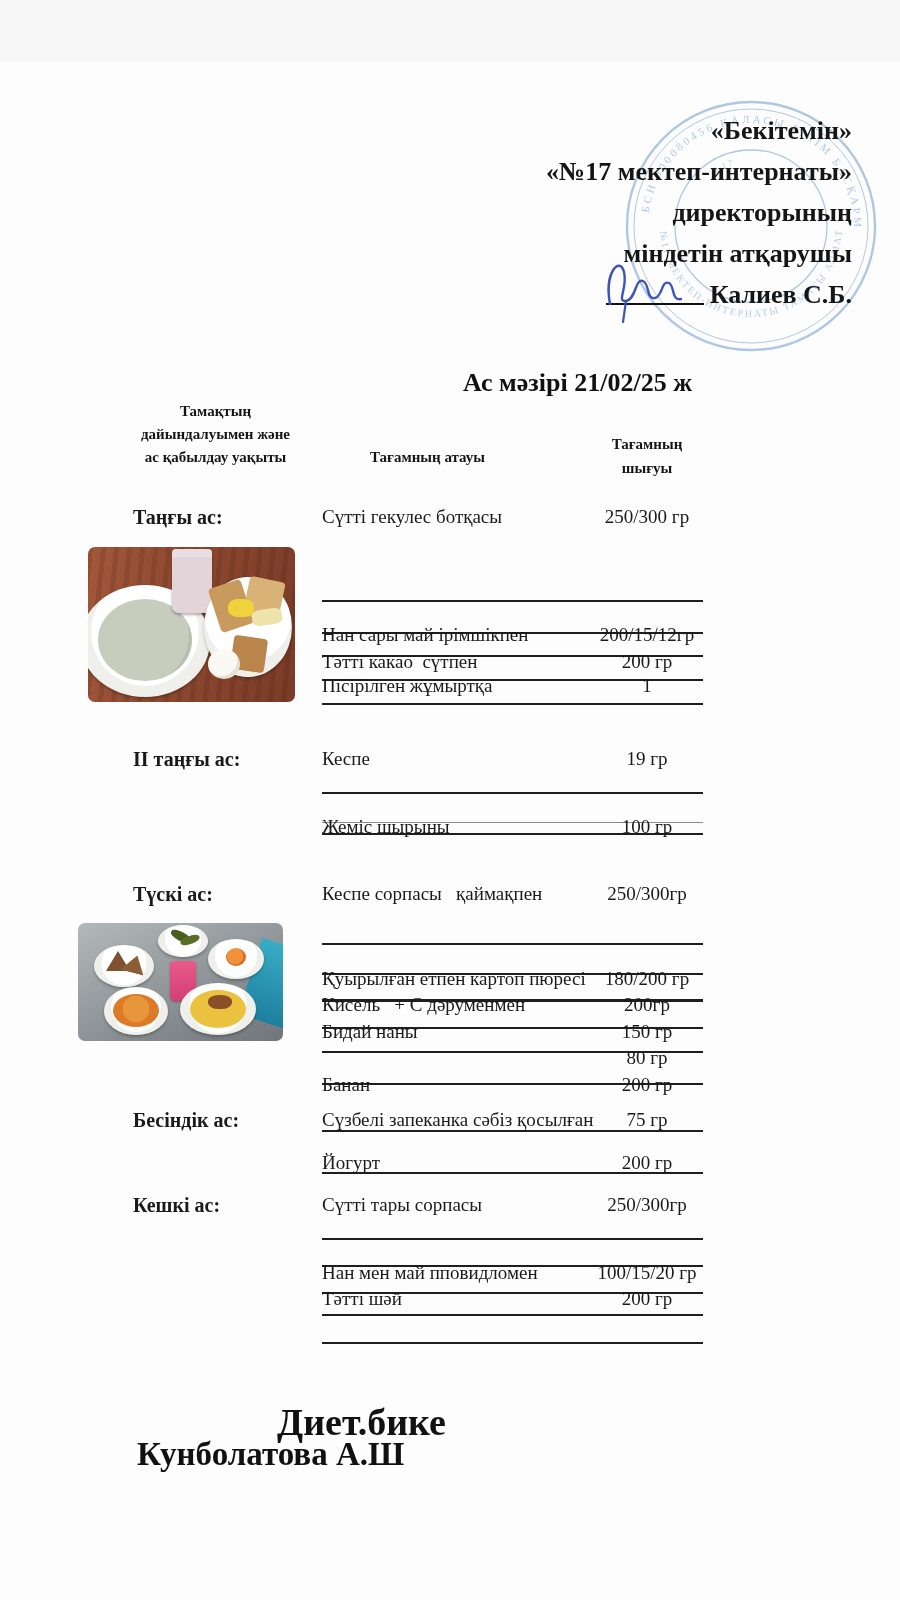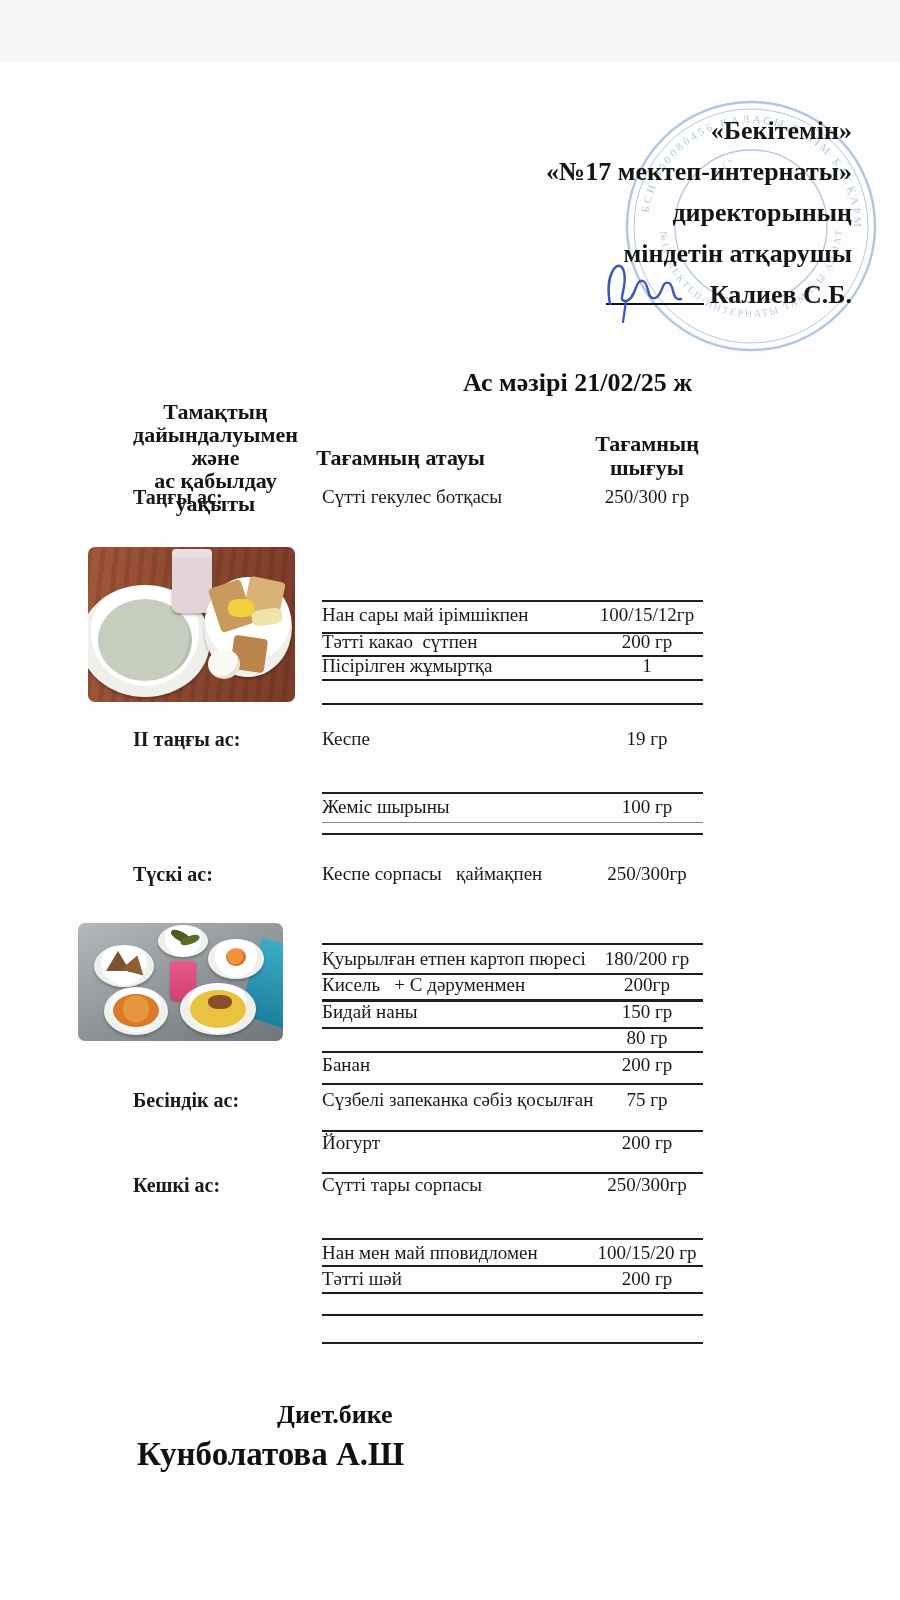--- a/index.html
+++ b/index.html
@@ -15,46 +15,46 @@
   
   #approval{
     position:absolute;top:110px;right:48px;width:420px;
     text-align:right;font-weight:bold;font-size:26px;line-height:41px;color:#151515;
   }
   #sig-underline{position:absolute;left:606px;top:303px;width:98px;height:0;border-bottom:2.5px solid #111;}
   #signature-svg{position:absolute;left:596px;top:250px;width:118px;height:75px;}
   
   #doc-title{position:absolute;left:192px;top:368px;width:500px;text-align:right;
     font-size:26px;font-weight:bold;color:#111;}
-  .hdr{position:absolute;font-weight:bold;font-size:22px;color:#151515;text-align:center;line-height:23px;}
+  .hdr{position:absolute;font-weight:bold;font-size:15px;color:#151515;text-align:center;line-height:23px;}
   #hdr-col1{left:118px;top:400px;width:195px;}
   #hdr-col2{left:315px;top:446px;width:170px;text-align:right;}
   #hdr-col3{left:593px;top:432px;width:108px;line-height:24px;}
   
-  .row{position:absolute;left:0;width:900px;height:24px;font-size:19px;}
+  .row{position:absolute;left:0;width:900px;height:24px;font-size:19px;margin-top:20px;}
   .meal{position:absolute;left:133px;font-weight:bold;font-size:20px;white-space:pre;}
   .dish{position:absolute;left:322px;width:276px;white-space:pre;overflow:visible;}
   .amt{position:absolute;left:593px;width:108px;text-align:center;white-space:pre;}
   
   .hline{position:absolute;left:322px;width:381px;height:0;border-top:2px solid #1e1e1e;}
   .hline.thin{border-top:1px solid #8a8a8a;}
   .hline.thick{border-top:3px solid #1e1e1e;}
   
   .photo{position:absolute;border-radius:7px;overflow:hidden;}
   #photo-breakfast{left:88px;top:547px;width:207px;height:155px;
     background:
       repeating-linear-gradient(96deg, rgba(55,22,12,.14) 0 5px, rgba(0,0,0,0) 5px 13px),
       linear-gradient(100deg,#a2583a 0%,#8d4830 45%,#7a3b27 100%);}
   #photo-lunch{left:78px;top:923px;width:205px;height:118px;
     background:linear-gradient(155deg,#b3b8bb 0%,#8d9396 55%,#6f7579 100%);}
   .shape{position:absolute;}
   .plate{background:radial-gradient(circle at 50% 42%, #ffffff 0 58%, #efefec 59% 78%, #f8f8f6 79% 100%);
     border-radius:50%;box-shadow:0 2px 3px rgba(0,0,0,.25);}
   
-  #footer-role{position:absolute;left:277px;top:1400px;font-size:26px;font-weight:bold;color:#111;}
+  #footer-role{position:absolute;left:277px;top:1400px;font-size:38px;font-weight:bold;color:#111;}
   #footer-name{position:absolute;left:137px;top:1436px;font-size:33px;font-weight:bold;color:#111;}
 </style>
 </head>
 <body>
 
 <div id="page">
   <div id="top-strip"></div>
 
   <svg id="stamp-svg" viewBox="0 0 262 262">
     <g stroke="#6f9bcf" fill="none" opacity="0.55">
@@ -163,21 +163,21 @@
   <div class="hline" style="top:1314px"></div>
   <div class="hline" style="top:1342px"></div>
 
   <div class="row" style="top:486px">
     <span class="meal">Таңғы ас:</span>
     <span class="dish">Сүтті гекулес ботқасы</span>
     <span class="amt">250/300 гр</span>
   </div>
   <div class="row" style="top:604px">
     <span class="dish">Нан сары май ірімшікпен</span>
-    <span class="amt">100/15/12гр</span>
+    <span class="amt">200/15/12гр</span>
   </div>
   <div class="row" style="top:631px">
     <span class="dish">Тәтті какао  сүтпен</span>
     <span class="amt">200 гр</span>
   </div>
   <div class="row" style="top:655px">
     <span class="dish">Пісірілген жұмыртқа</span>
     <span class="amt">1</span>
   </div>
   <div class="row" style="top:728px">

